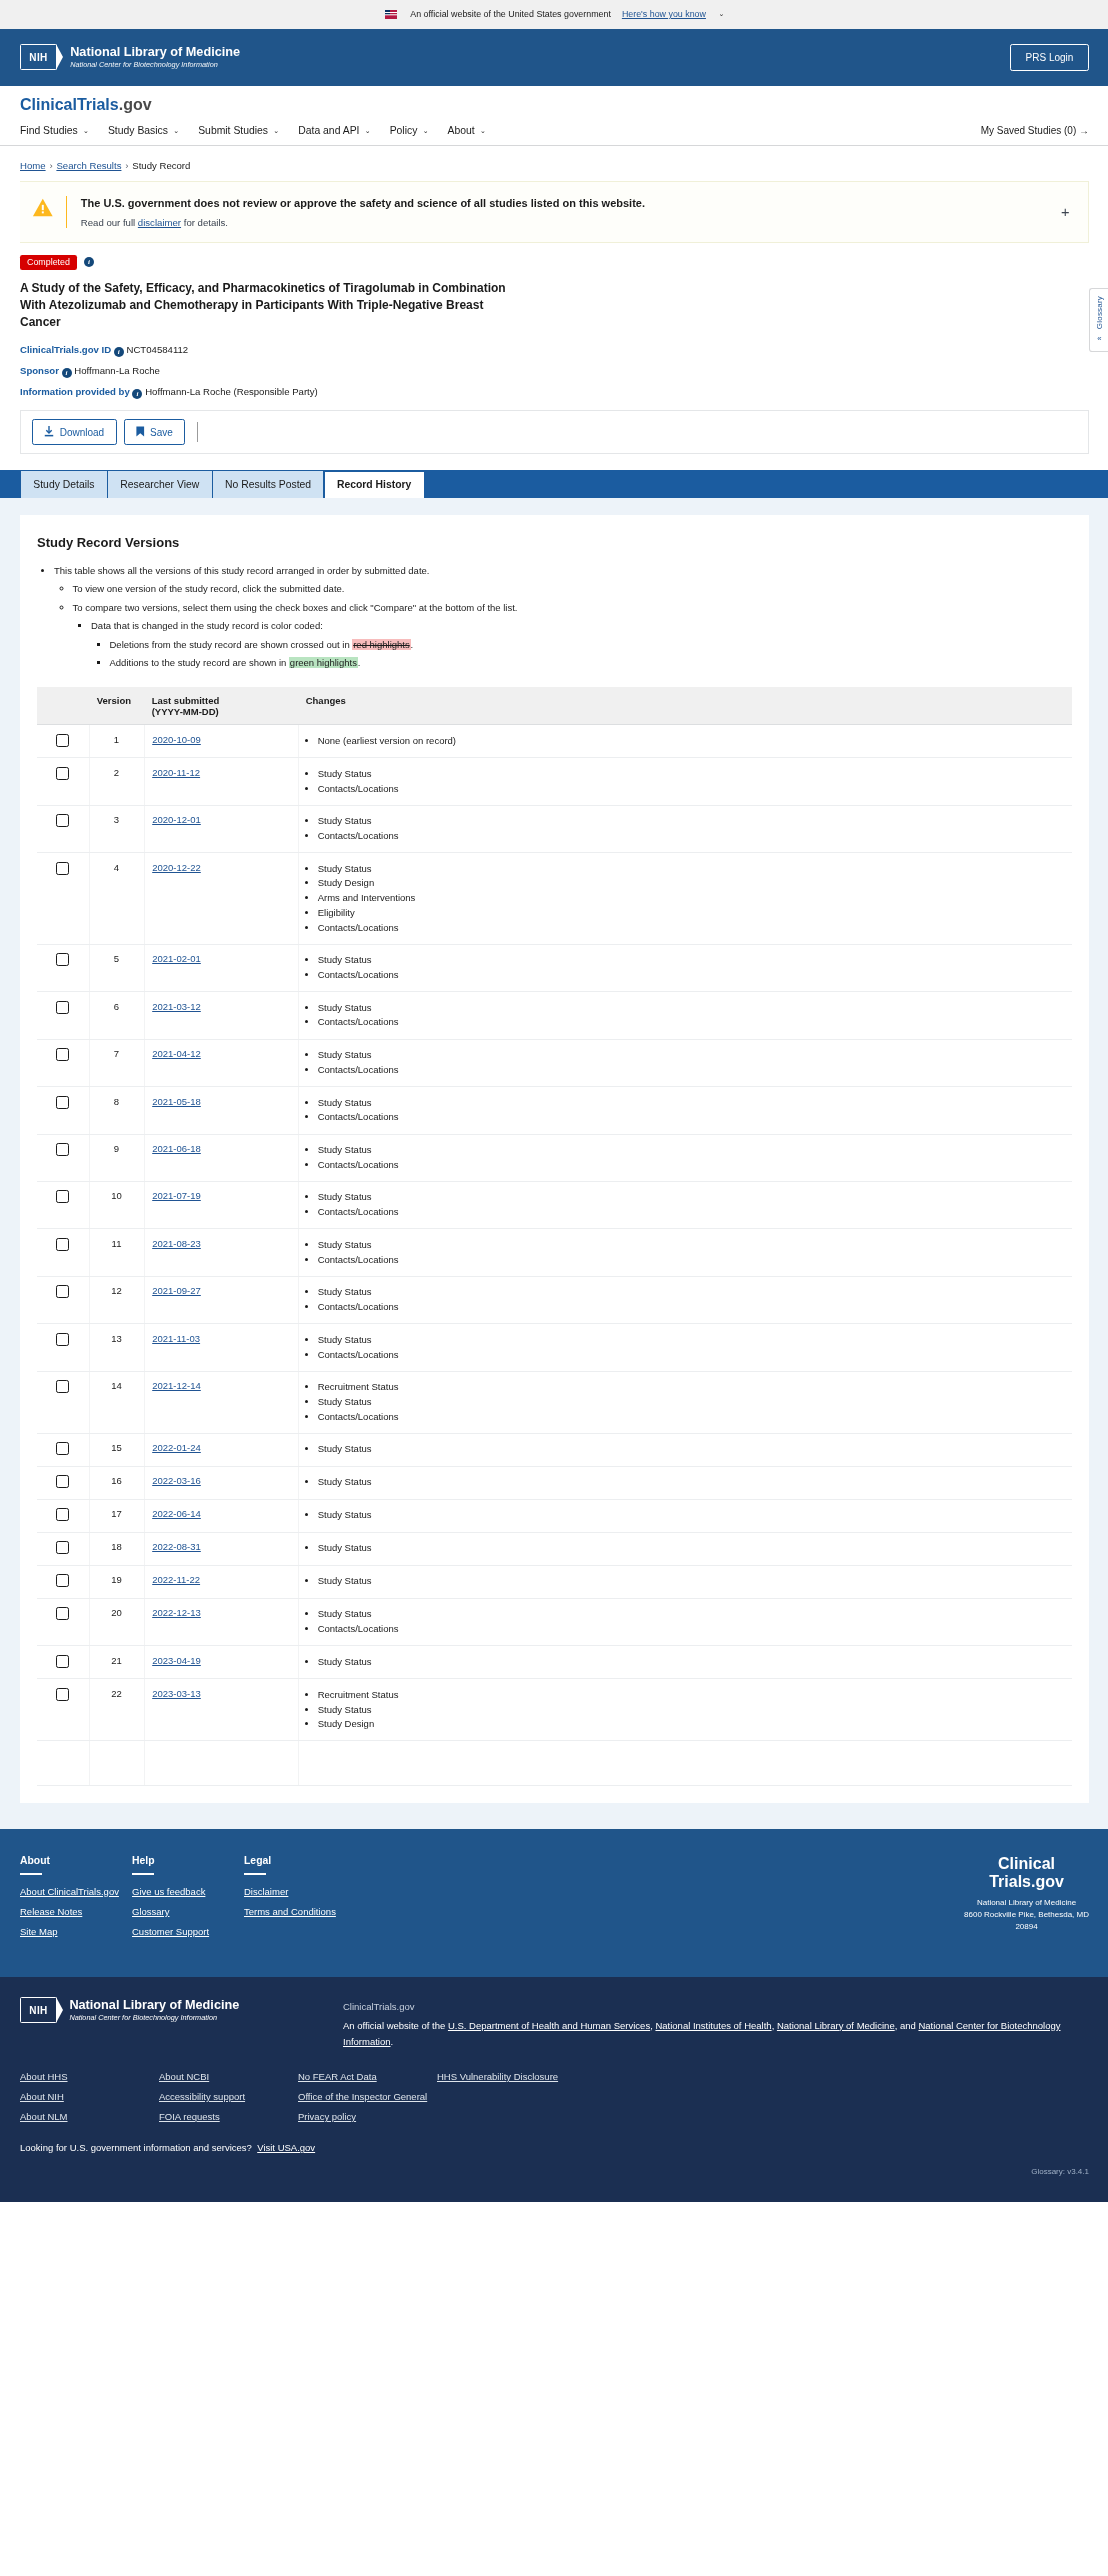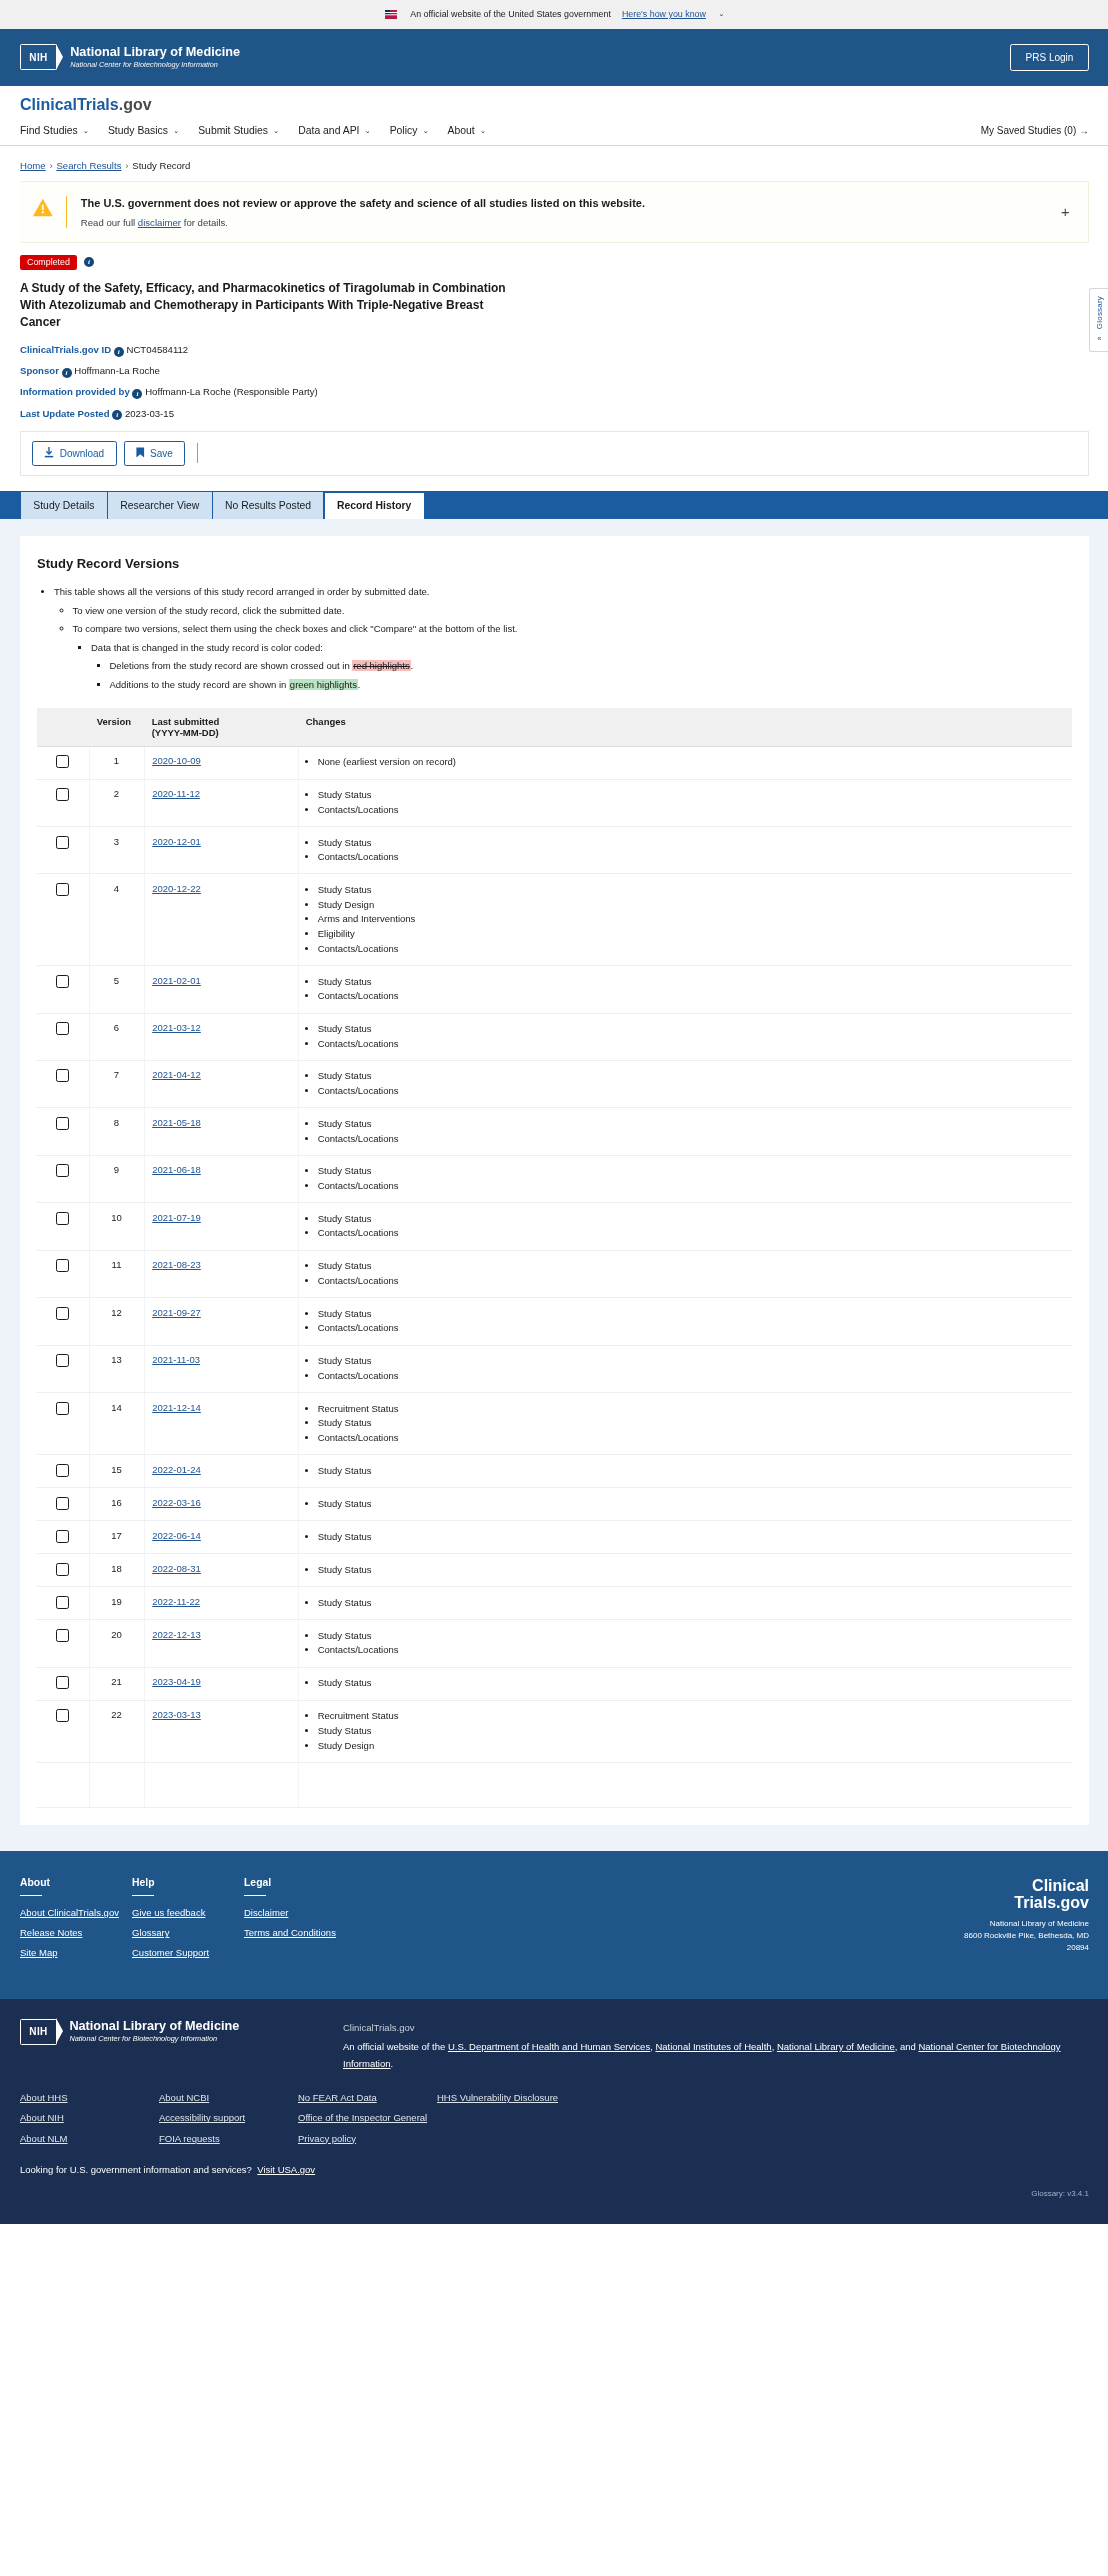--- a/index.html
+++ b/index.html
@@ -247,21 +247,21 @@
   ul.changes li { line-height:1.55; font-size:9.5px;}
   tr.spacer-row td { height:45px; border-bottom:none; border-right:0.8px solid #f2f3f4;}
 
   
   .footer-main { background:#20558a; color:#fff; padding:26px 20px 31px 20px; position:relative;}
   .footer-cols { display:flex; gap:0;}
   .fcol { width:112px; }
   .fcol h3 { font-size:10.4px; margin:0 0 0 0; font-weight:bold;}
   .fcol .rule { width:21.6px; height:1.5px; background:#fff; margin:7px 0 10.8px 0;}
   .fcol a { display:block; color:#fff; font-size:9.5px; text-decoration:underline; margin-bottom:9.2px;}
-  .footer-brand { position:absolute; right:20px; top:26px; color:#fff; text-align:right;}
+  .footer-brand { position:absolute; right:20px; top:26px; color:#fff; text-align:center;}
   .fb-title { font-size:16px; font-weight:bold; line-height:1.08;}
   .fb-addr { font-size:8px; line-height:1.5; margin-top:7px;}
 
   .footer-dark { background:#1b2f52; color:#fff; padding:20px 20px 26px 20px;}
   .fd-top { display:flex; align-items:flex-start; gap:0;}
   .fd-logo { display:flex; align-items:center; gap:6.2px; width:323px;}
   .fd-nlm { color:#fff; line-height:1.15;}
   .fd-nlm .t { font-size:12.7px; font-weight:bold;}
   .fd-nlm .s { font-size:7.3px; font-style:italic; margin-top:1.5px;}
   .fd-text { font-size:9.5px; line-height:1.75; flex:1; padding-top:1.5px;}
@@ -374,25 +374,20 @@
     <div class="meta-row">
       <span class="meta-label">Sponsor</span>
       <span class="info-dot">i</span>
       <span class="meta-value">Hoffmann-La Roche</span>
     </div>
     <div class="meta-row">
       <span class="meta-label">Information provided by</span>
       <span class="info-dot">i</span>
       <span class="meta-value">Hoffmann-La Roche (Responsible Party)</span>
     </div>
-    <div class="meta-row">
-      <span class="meta-label">Last Update Posted</span>
-      <span class="info-dot">i</span>
-      <span class="meta-value">2023-03-15</span>
-    </div>
   </div>
 
   <div class="toolbar">
     <button class="tb-btn">
       <span>
         <svg width="10" height="10.8" viewBox="0 0 13 14">
             <path d="M6.5 0 v7 M3 5.5 L6.5 9 L10 5.5" stroke="#1b5ca0" stroke-width="1.8" fill="none"></path>
             <rect x="1" y="11.5" width="11" height="2" fill="#1b5ca0"></rect>
           </svg>
       </span>

